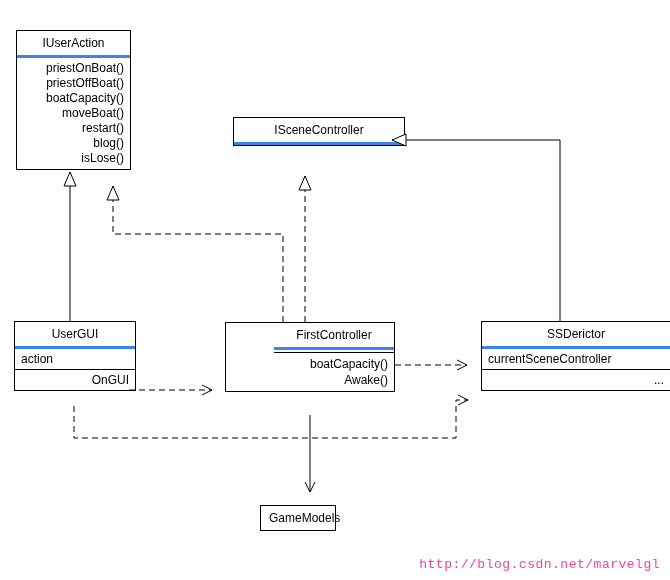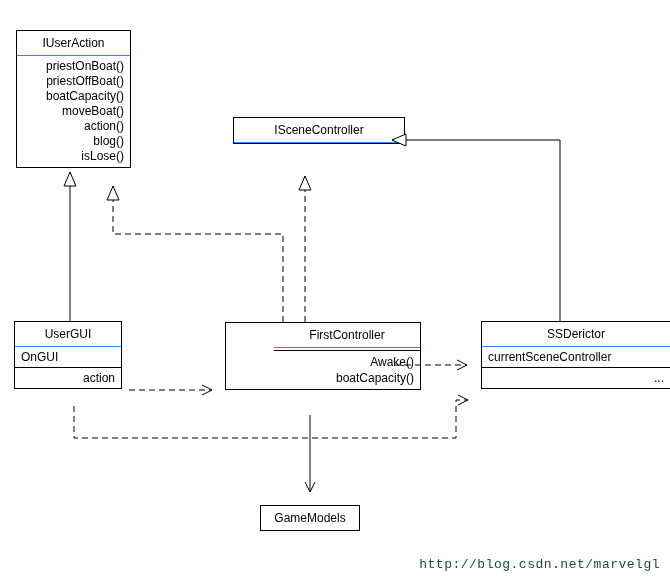--- a/index.html
+++ b/index.html
@@ -15,21 +15,21 @@
     overflow: hidden;
   }
   .uml-box {
     position: absolute;
     background: #fff;
     border: 1px solid #000;
     display: flex;
     flex-direction: column;
   }
   .uml-title {
-    border-bottom: 1px solid #3b82f6;
+    border-bottom: 3px solid #3b82f6;
     text-align: center;
     padding: 5px 8px;
     font-weight: normal;
   }
   .uml-section {
     border-bottom: 1px solid #000;
     padding: 3px 6px;
     min-height: 12px;
   }
   .uml-section:last-child { border-bottom: none; text-align: right; }
@@ -40,76 +40,76 @@
   svg.connectors {
     position: absolute;
     top: 0; left: 0;
     width: 670px; height: 580px;
     pointer-events: none;
   }
   .watermark {
     position: absolute;
     bottom: 8px;
     right: 10px;
-    color: #14532d;
+    color: #ec4899;
     font-size: 13px;
     font-family: "Courier New", monospace;
     letter-spacing: 0.5px;
   }
 </style>
 </head>
 <body>
 
 <div class="uml-box" style="left:16px; top:30px; width:115px;">
   <div class="uml-title">IUserAction</div>
   <div class="uml-section" style="line-height:15px;">
     <div>priestOnBoat()</div>
     <div>priestOffBoat()</div>
     <div>boatCapacity()</div>
     <div>moveBoat()</div>
-    <div>action()</div>
+    <div>restart()</div>
     <div>blog()</div>
     <div>isLose()</div>
   </div>
 </div>
 
 <div class="uml-box" style="left:233px; top:117px; width:172px;">
   <div class="uml-title">ISceneController</div>
 </div>
 
-<div class="uml-box" style="left:14px; top:321px; width:108px;">
+<div class="uml-box" style="left:14px; top:321px; width:122px;">
   <div class="uml-title">UserGUI</div>
+  <div class="uml-section">
+    <div>action</div>
+  </div>
   <div class="uml-section">
     <div>OnGUI</div>
   </div>
-  <div class="uml-section">
-    <div>action</div>
-  </div>
 </div>
 
-<div class="uml-box" style="left:225px; top:322px; width:196px;padding-left:48px;">
+<div class="uml-box" style="left:225px; top:322px; width:170px;padding-left:48px;">
   <div class="uml-title">FirstController</div>
   <div class="uml-double-line"></div>
   <div class="uml-section" style="line-height:16px;">
+    <div>boatCapacity()</div>
     <div>Awake()</div>
-    <div>boatCapacity()</div>
   </div>
 </div>
 
 <div class="uml-box" style="left:481px; top:321px; width:190px;">
   <div class="uml-title">SSDerictor</div>
   <div class="uml-section">
     <div>currentSceneController</div>
   </div>
   <div class="uml-section">
     <div>...</div>
   </div>
 </div>
 
-<div class="uml-box" style="left:260px; top:505px; width:100px;">
+<div class="uml-box" style="left:260px; top:505px; width:76px;">
   <div class="uml-title" style="border-bottom:none;">GameModels</div>
 </div>
 
 <svg class="connectors">
   <defs>
     <marker id="tri-open" markerWidth="16" markerHeight="14" refX="15" refY="7" orient="auto">
       <path d="M1,1 L15,7 L1,13 Z" fill="#fff" stroke="#000" stroke-width="1"></path>
     </marker>
     <marker id="arrow-open" markerWidth="12" markerHeight="12" refX="11" refY="6" orient="auto">
       <path d="M1,1 L11,6 L1,11" fill="none" stroke="#000" stroke-width="1"></path>

